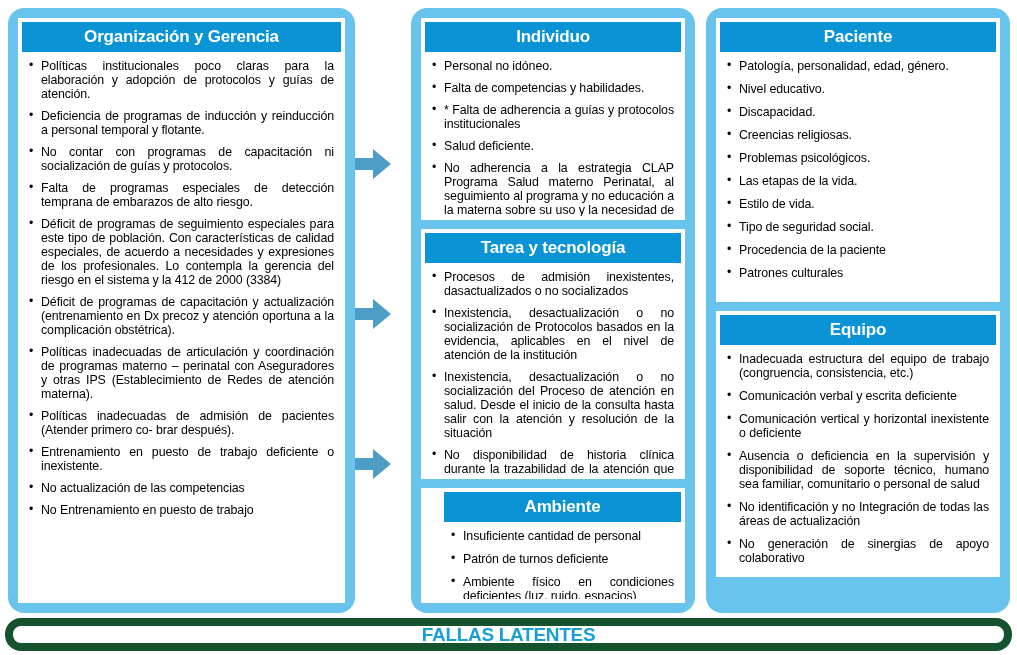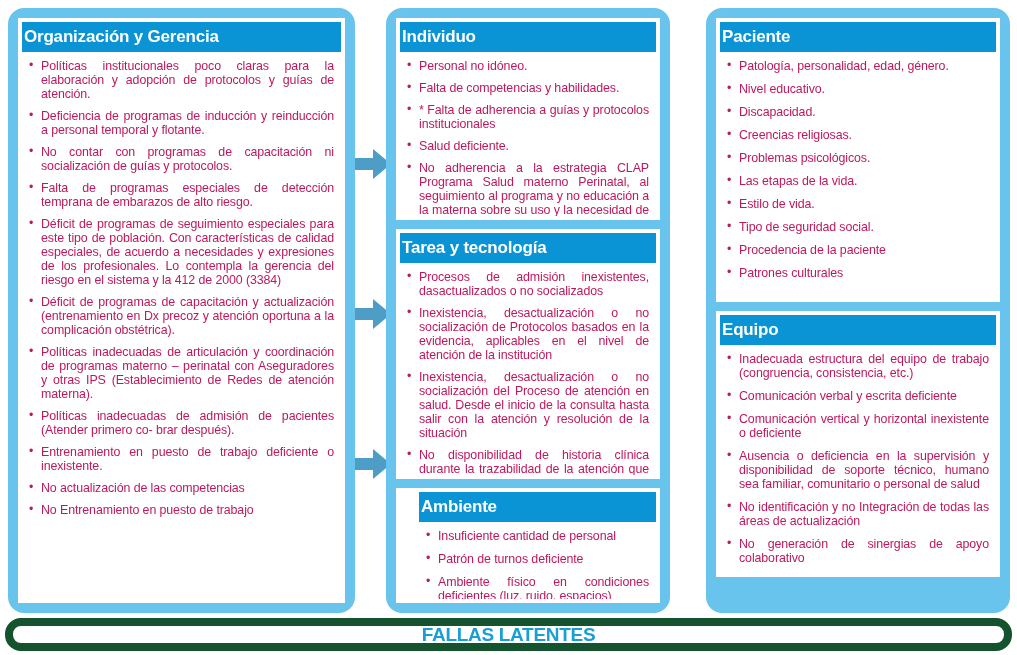--- a/index.html
+++ b/index.html
@@ -7,42 +7,42 @@
   body {
     width:1017px; height:655px; position:relative; overflow:hidden;
     font-family:"Liberation Sans", sans-serif;
   }
   .frame {
     position:absolute; top:8px; height:605px;
     background:#69c4ed; border-radius:16px;
     padding:10px; display:flex; flex-direction:column; gap:9px;
   }
   #frame-left  { left:8px;   width:347px; }
-  #frame-mid   { left:386px; width:284px; }
+  #frame-mid   { left:411px; width:284px; }
   #frame-right { left:706px; width:304px; }
 
   .panel { background:#ffffff; padding:4px; display:flex; flex-direction:column; overflow:hidden; }
   #panel-organizacion { flex:1; }
   #panel-individuo { height:202px; }
   #panel-tarea     { height:250px; }
   #panel-ambiente  { flex:1;padding-left:23px; }
   #panel-paciente  { height:284px; }
   #panel-equipo    { height:266px; }
 
   .panel-header {
     background:#0a94d5; color:#ffffff; font-weight:bold;
-    font-size:17px; line-height:1; 
+    font-size:17px; line-height:1; text-align:center;
     padding:6px 2px 7px; letter-spacing:-0.2px; flex:0 0 auto;
   }
   .panel-body { padding:7px 7px 3px 6px; flex:1; overflow:hidden; }
 
   ul.bullets { list-style:none; }
   ul.bullets li {
     position:relative; padding-left:13px; margin-bottom:8px;
-    color:#be185d; font-size:12.4px; line-height:1.13;
+    color:#000000; font-size:12.4px; line-height:1.13;
     text-align:justify; letter-spacing:-0.1px;
   }
   ul.bullets li::before { content:"\2022"; position:absolute; left:1px; top:-1px; }
   #frame-right ul.bullets li, #panel-ambiente ul.bullets li { margin-bottom:9px; }
 
   .arrow { position:absolute; left:355px; width:36px; height:34px; }
   #arrow-1 { top:147px; } #arrow-2 { top:297px; } #arrow-3 { top:447px; }
 
   #bottom-banner {
     position:absolute; left:5px; top:618px; width:1007px; height:33px;

